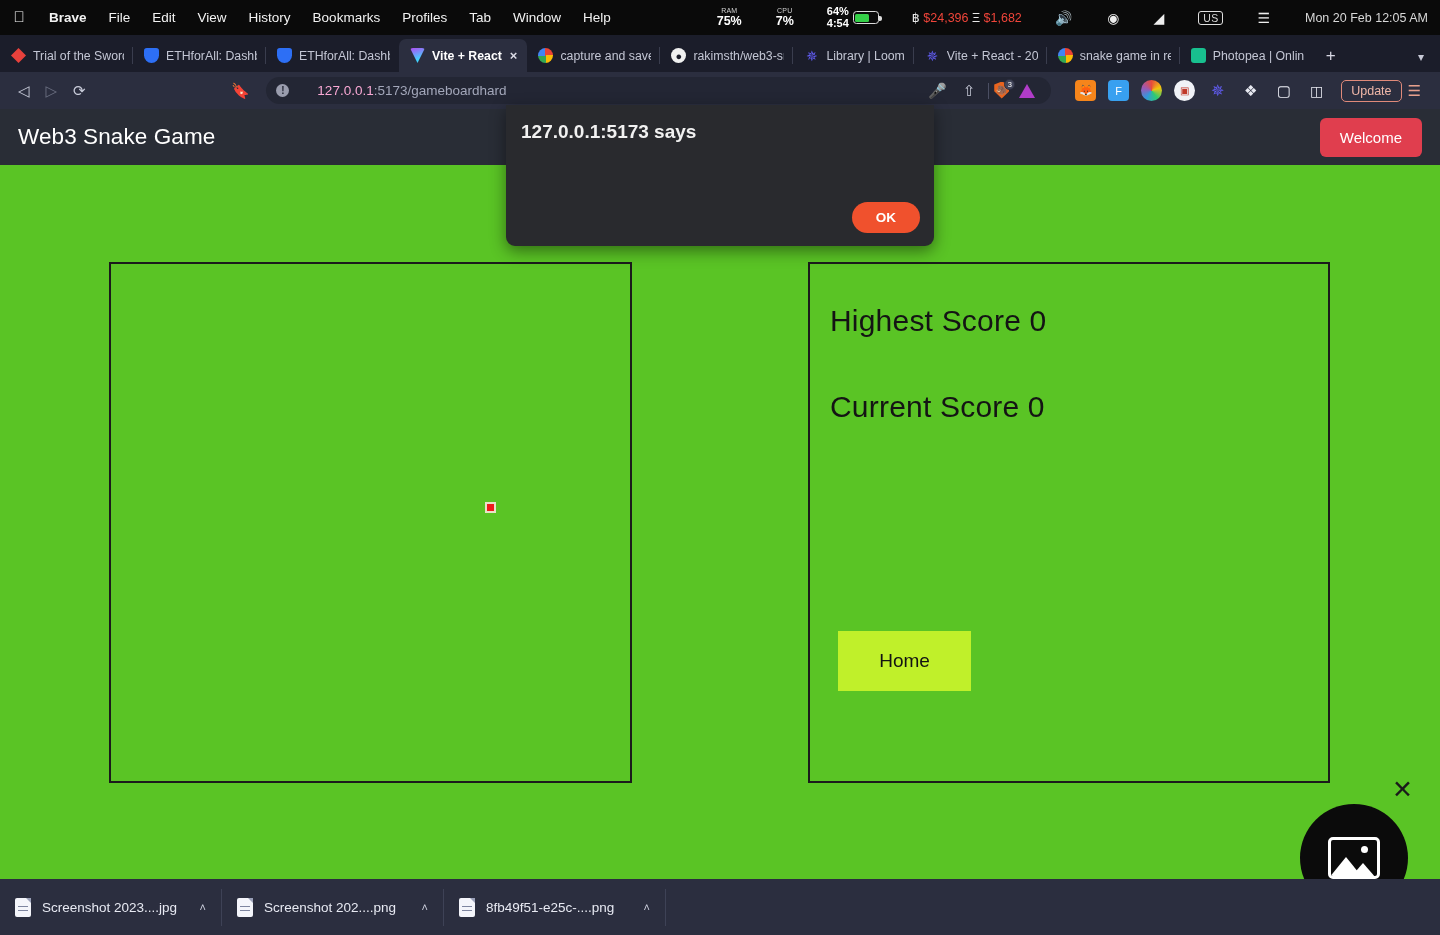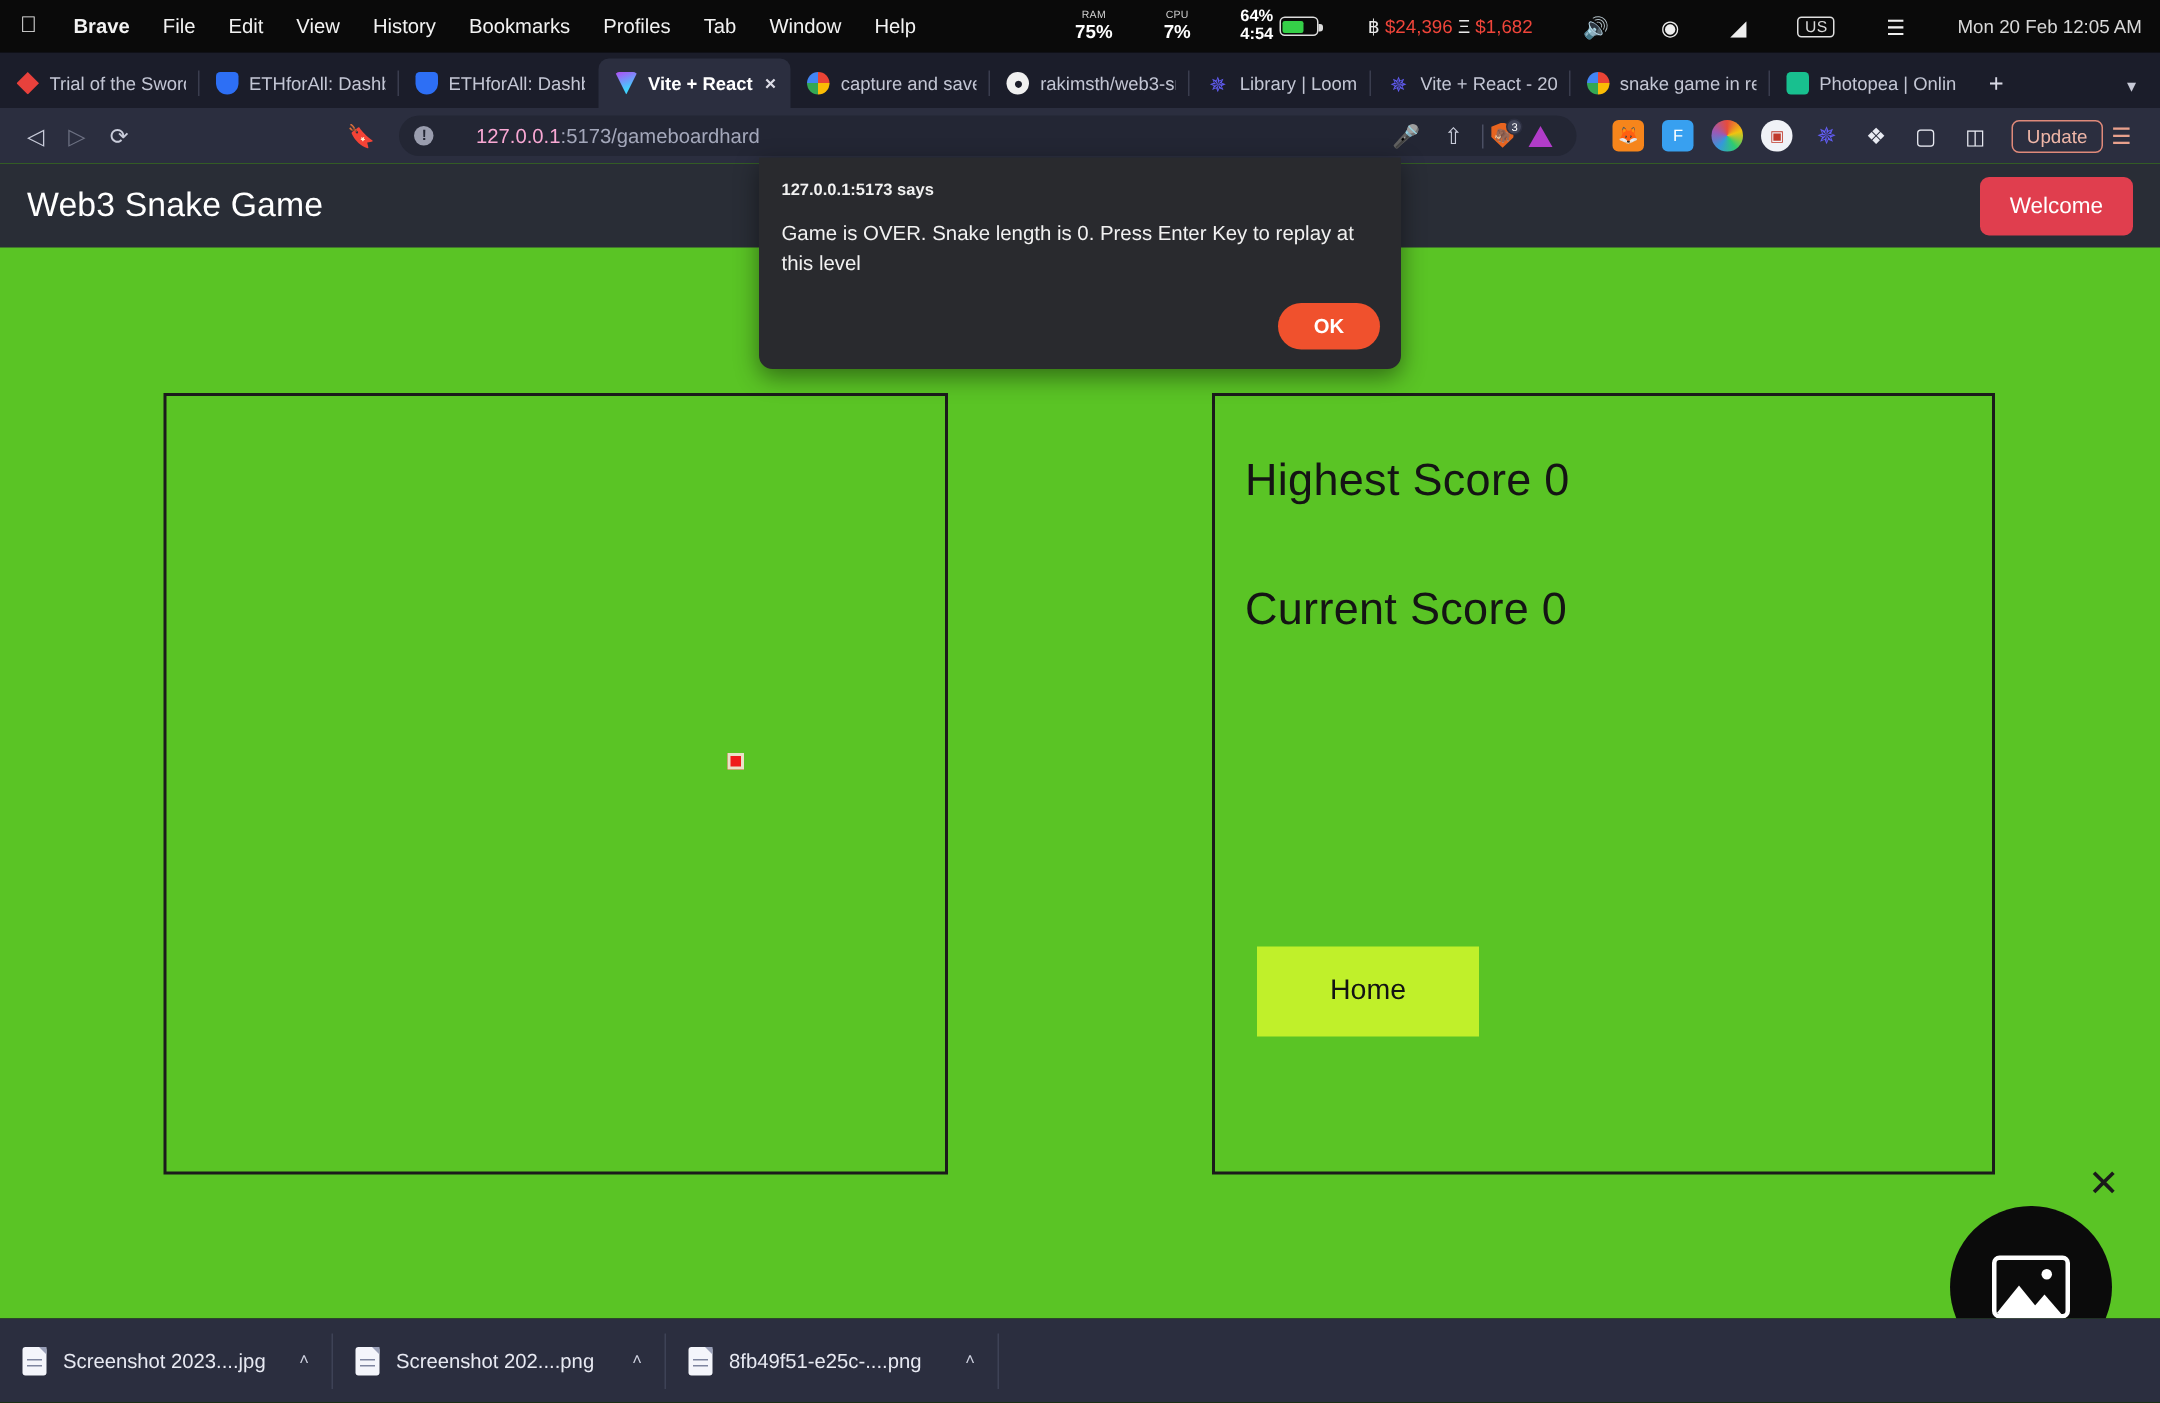--- a/index.html
+++ b/index.html
@@ -163,21 +163,21 @@
   }
   .score.high { margin-top: 18px; }
   .score.cur { margin-top: 52px; }
   .btn-row {
     position: absolute; left: 28px; right: 28px; bottom: 90px;
     display: flex; justify-content: space-between;
   }
   .gbtn {
     background: #c0f02a; border: none; color: #131313;
     font-size: 19px; font-family: inherit; padding: 19px 0;
-    width: 148px; cursor: pointer;
+    width: 133px; cursor: pointer;
   }
 
   
   .shot-close {
     position: absolute; right: 27px; top: 612px;
     color: #1a1a1a; font-size: 25px; line-height: 1; cursor: pointer;
   }
   .shot-bubble {
     position: absolute; left: 1300px; top: 639px;
     width: 108px; height: 108px; border-radius: 50%; background: #0b0b0b;
@@ -219,21 +219,21 @@
     background: #7e85a0; box-shadow: 0 4px 0 #7e85a0;
   }
   .dl .nm { flex: 1 1 auto; white-space: nowrap; }
   .dl .car { font-size: 11px; color: #cfd2e0; }
   .dialog {
     position: absolute; left: 506px; top: 105px; width: 428px; height: 141px;
     background: #292a2e; border-radius: 0 0 9px 9px;
     box-shadow: 0 5px 16px rgba(0,0,0,.45);
     padding: 16px 28px 0 15px; color: #f1f1f1;
   }
-  .dlg-title { font-size: 11px; font-weight: bold; margin-bottom: 13px; }
+  .dlg-title { font-size: 19px; font-weight: bold; margin-bottom: 13px; }
   .dlg-msg { font-size: 13.6px; line-height: 1.5; max-width: 390px; }
   .dlg-ok {
     position: absolute; right: 14px; bottom: 13px;
     background: #f0512d; color: #fff; border: none; border-radius: 16px;
     font-size: 13.5px; font-weight: bold; font-family: inherit;
     padding: 8px 24px; cursor: pointer;
   }
 </style>
 </head>
 <body>
@@ -395,21 +395,20 @@
             <span class="mt1"></span>
             <span class="mt2"></span>
         </div>
       </div>
 
     </div>
   </div>
 
   <div class="dialog">
     <div class="dlg-title">127.0.0.1:5173 says</div>
-    <div class="dlg-msg">Game is OVER. Snake length is 0. Press Enter Key to replay at this level</div>
     <button class="dlg-ok">OK</button>
   </div>
 
   <div class="shelf">
     <div class="dl">
       <span class="fileico"></span>
       <span class="nm">Screenshot 2023....jpg</span>
       <span class="car">˄</span>
     </div>
     <div class="dl">

